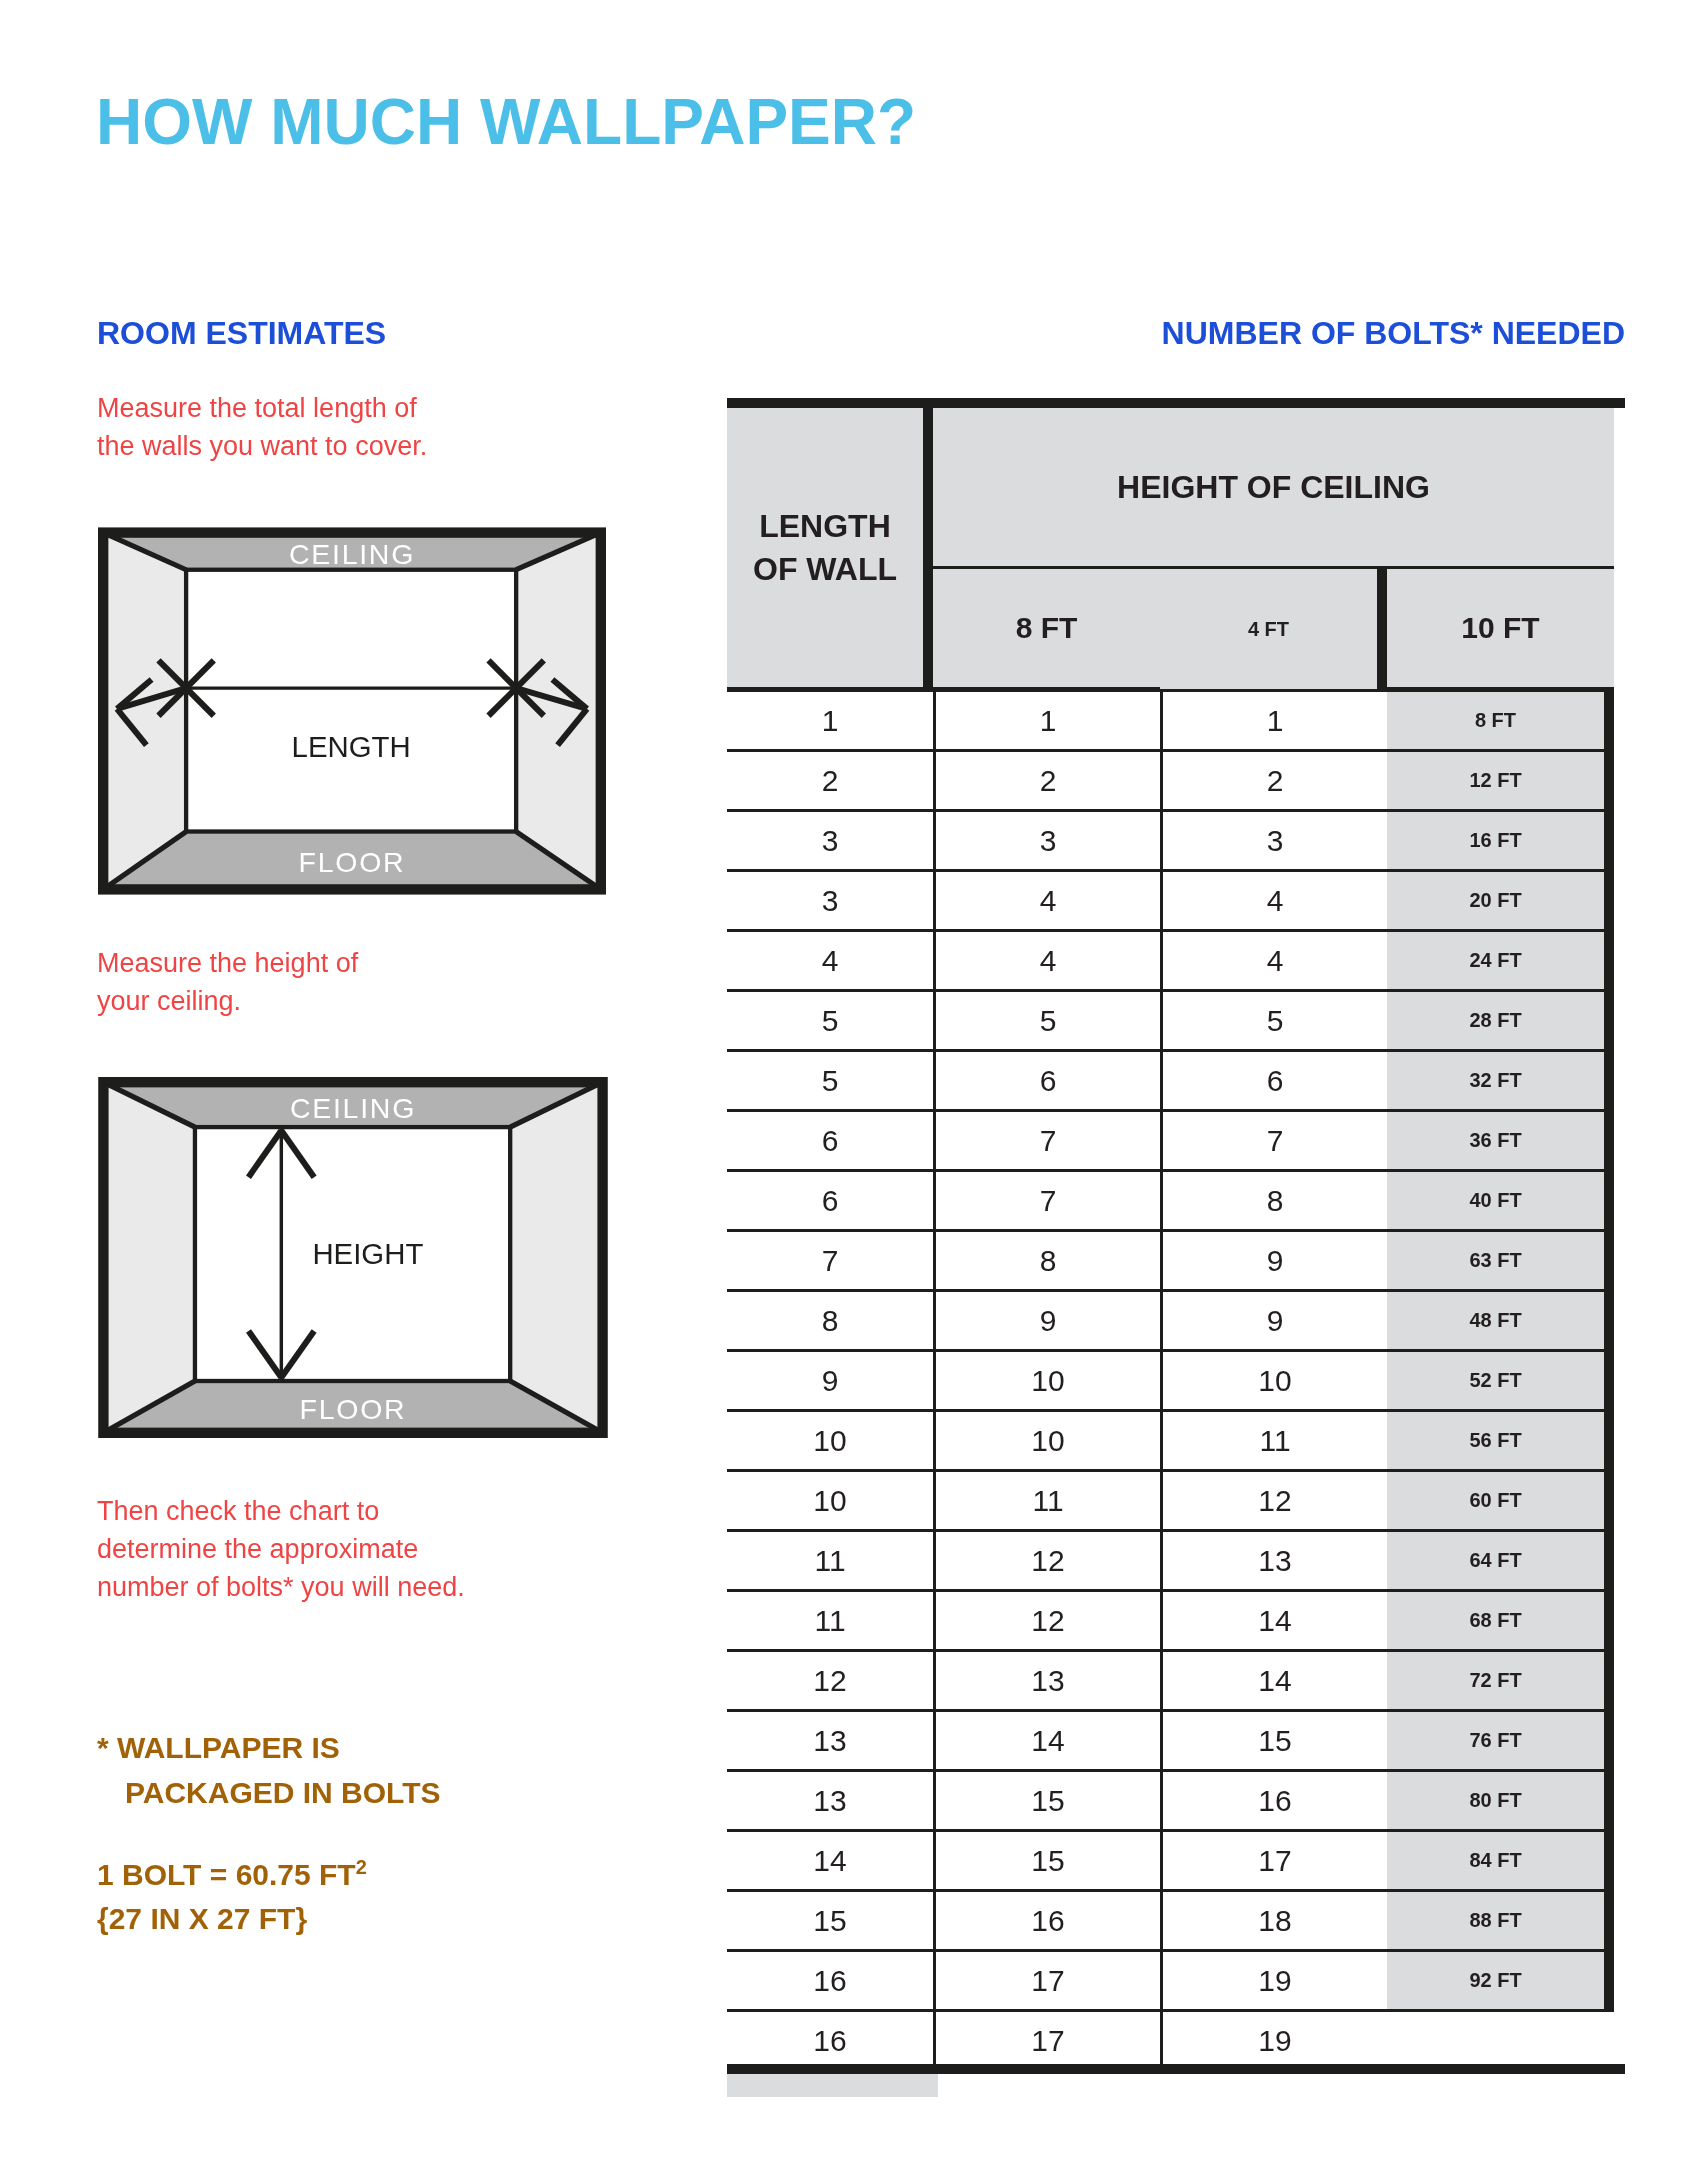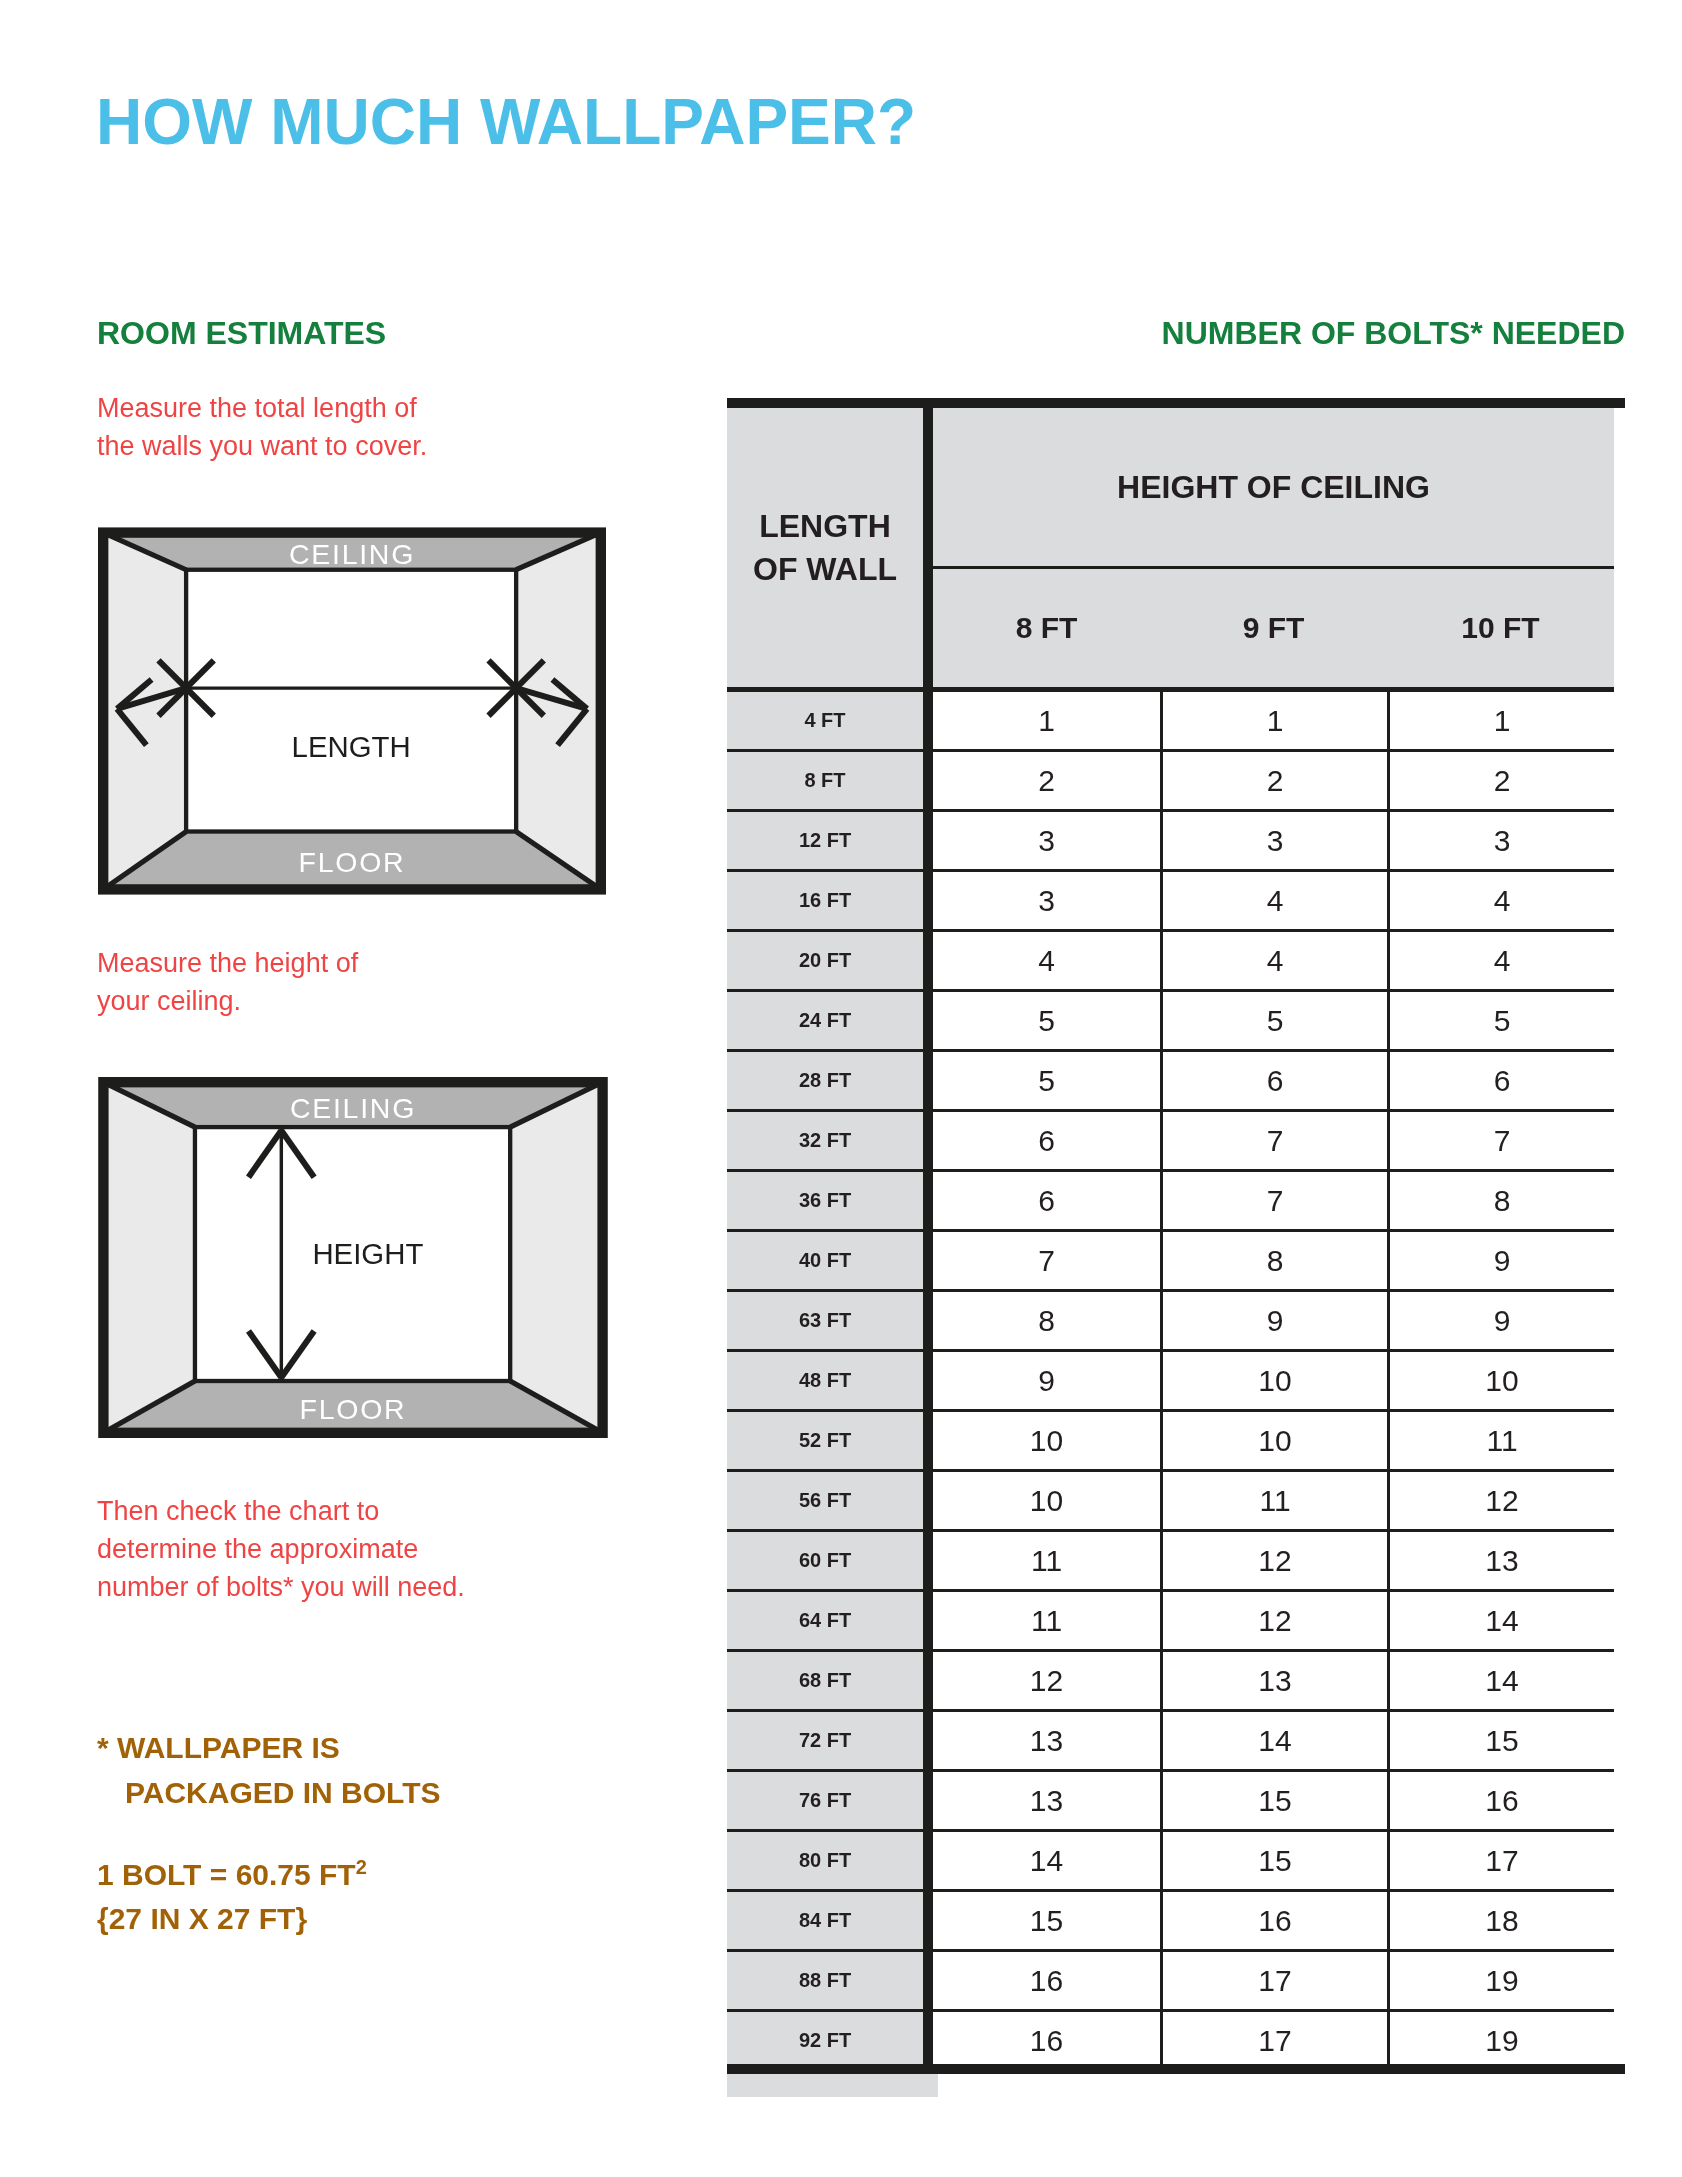--- a/index.html
+++ b/index.html
@@ -5,21 +5,21 @@
   html,body{margin:0;padding:0;background:#fff;}
   .page{
     position:relative;width:1683px;height:2177px;background:#ffffff;
     font-family:"Liberation Sans",sans-serif;overflow:hidden;
   }
   .title{
     position:absolute;left:96px;top:85px;
     font-size:64px;font-weight:bold;color:#4BBFE8;letter-spacing:0px;white-space:nowrap;
   }
   .section-heading{
-    position:absolute;font-size:32px;font-weight:bold;color:#15803d;white-space:nowrap;
+    position:absolute;font-size:32px;font-weight:bold;color:#1d4ed8;white-space:nowrap;
   }
   .room-estimates{left:97px;top:315px;}
   .table-heading{left:727px;top:315px;width:898px;text-align:right;}
   .para{
     position:absolute;left:97px;font-size:27px;line-height:38px;color:#ef4444;white-space:pre-line;
   }
   .para1{top:389px;}
   .para2{top:944px;}
   .para3{top:1492px;}
   .footnote{position:absolute;font-size:30px;font-weight:bold;color:#a16207;white-space:nowrap;}
@@ -144,21 +144,20 @@
   <div class="footnote bolt-dim">{27 IN X 27 FT}</div>
 
   <div class="section-heading table-heading">NUMBER OF BOLTS* NEEDED</div>
   <div class="tbl-bar tbl-bar-top"></div>
 
   <div class="grid" id="bolts-grid">
     <div class="cell hdr-row">LENGTH
 OF WALL</div>
     <div class="cell hdr-col">HEIGHT OF CEILING</div>
     <div class="cell sub sub-1">8 FT</div>
-    <div class="cell sub sub-2">9 FT</div>
     <div class="cell sub sub-3">10 FT</div>
 
       <div class="cell lbl">4 FT</div>
       <div class="cell val">1</div>
       <div class="cell val">1</div>
       <div class="cell val">1</div>
 
       <div class="cell lbl">8 FT</div>
       <div class="cell val">2</div>
       <div class="cell val">2</div>

